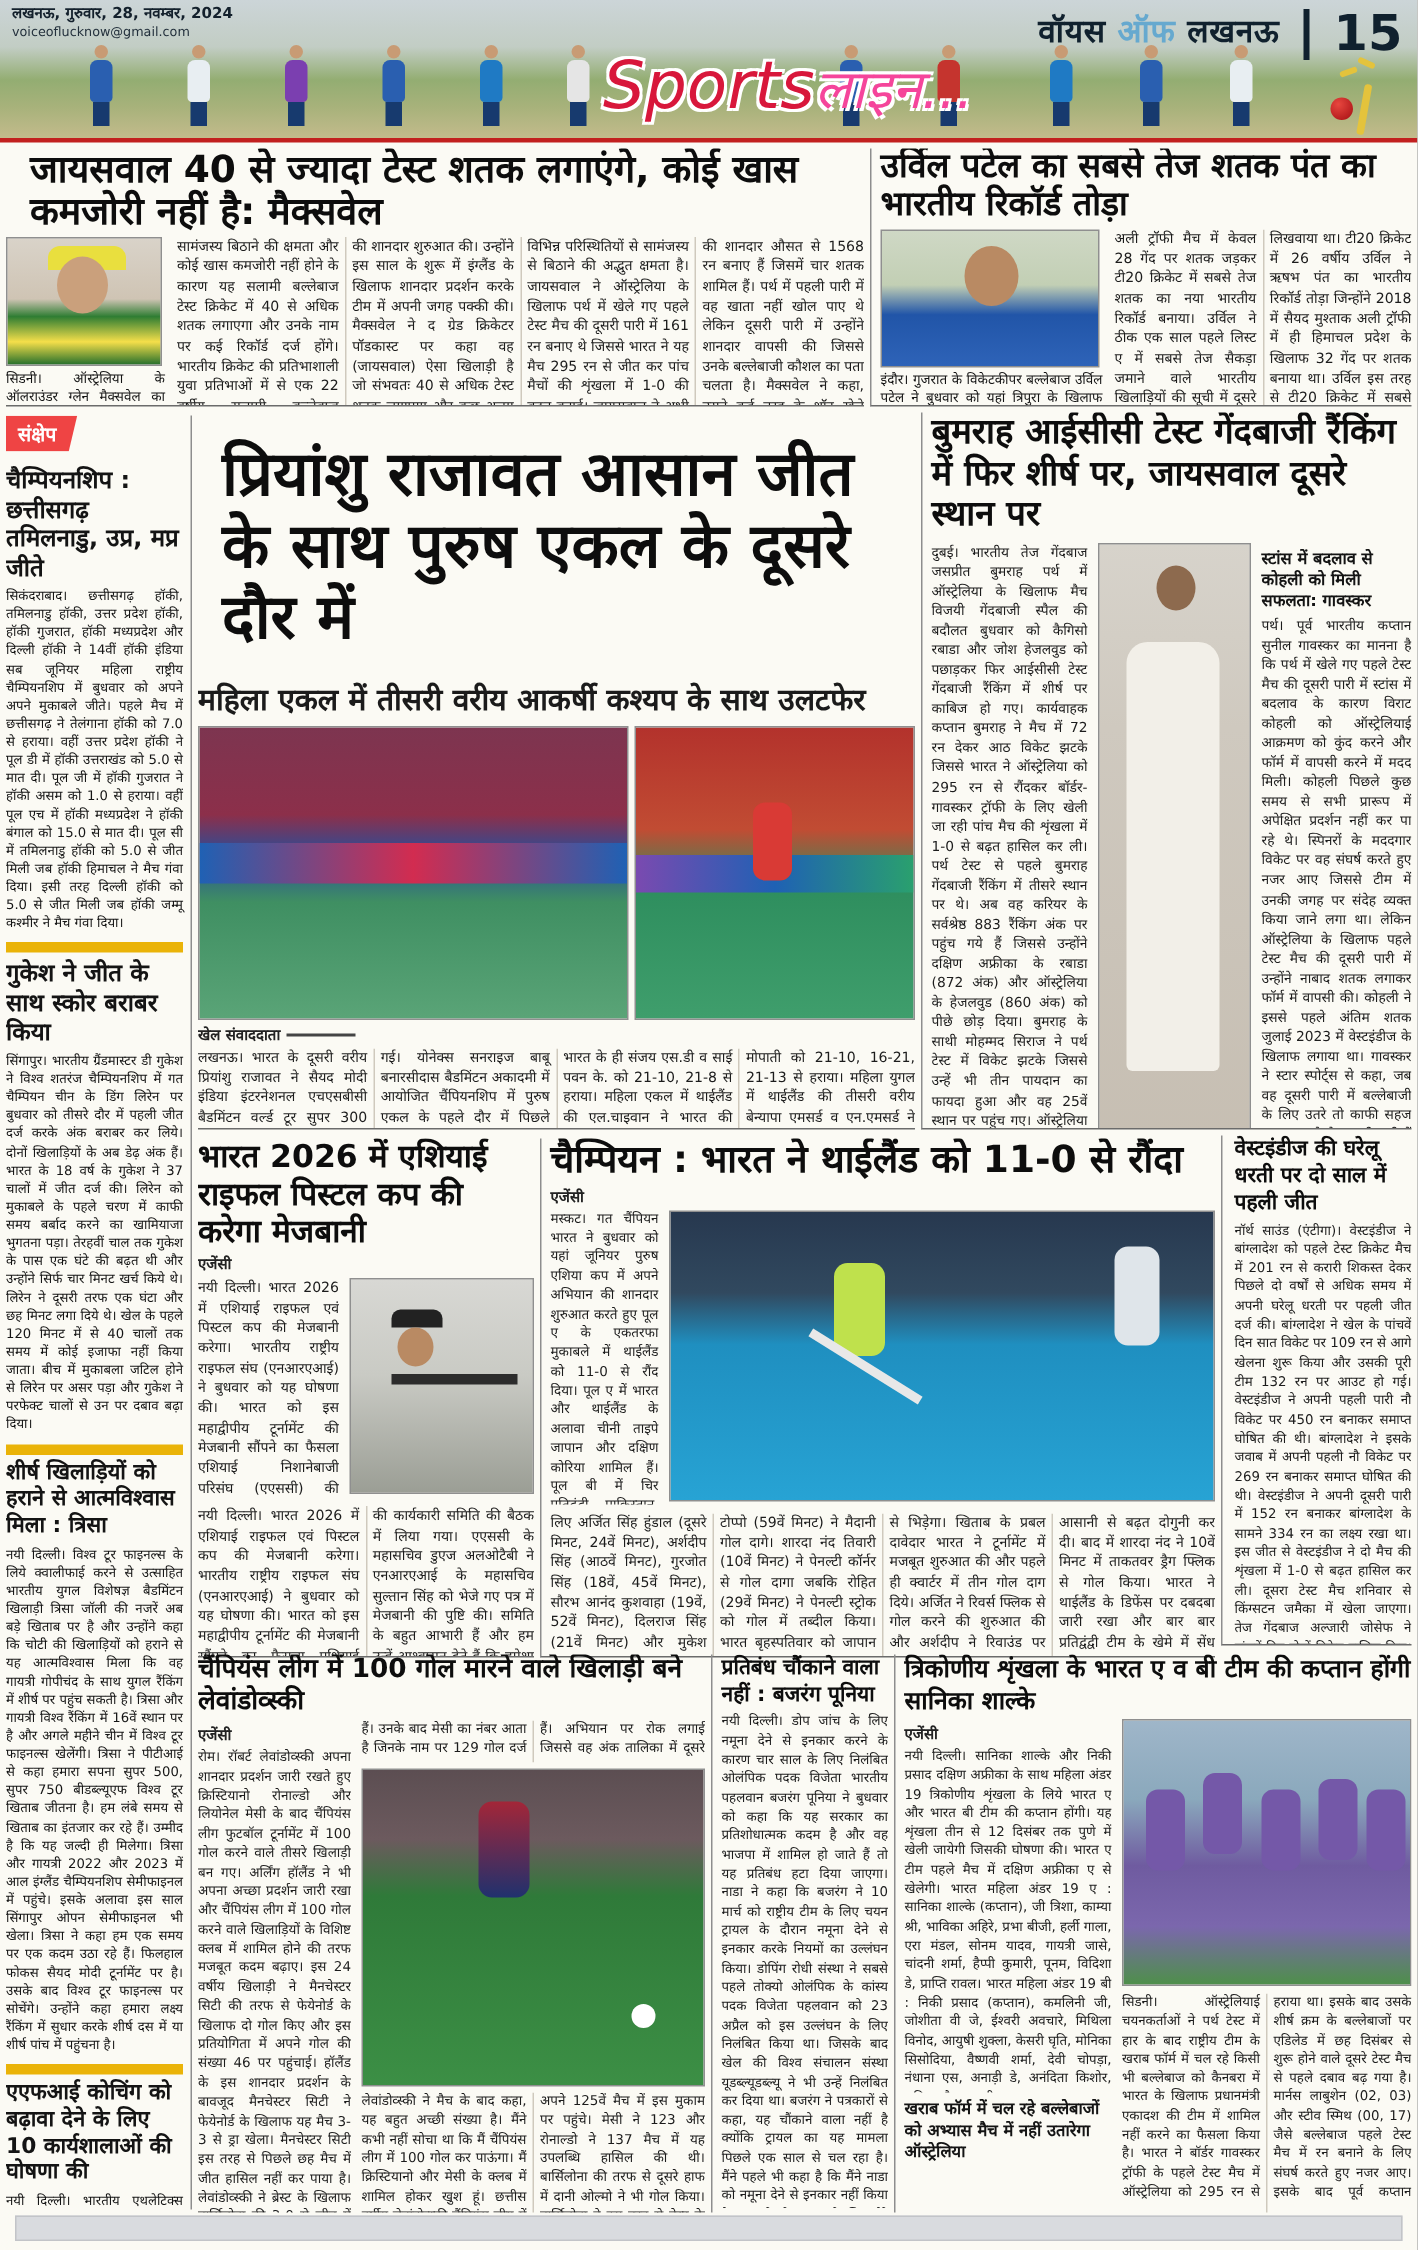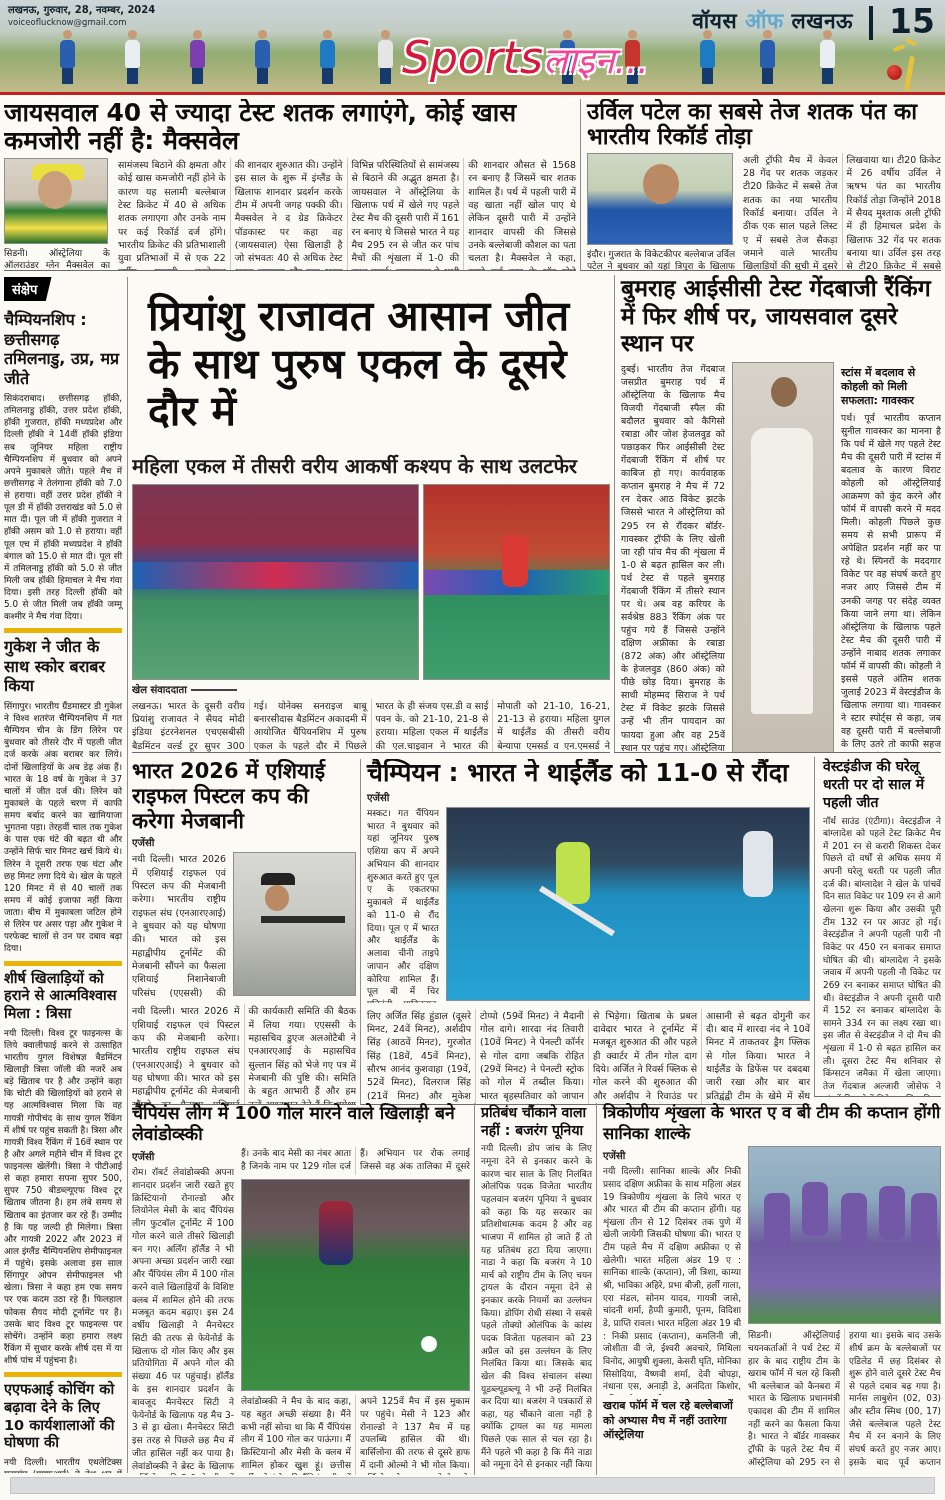--- a/index.html
+++ b/index.html
@@ -71,35 +71,35 @@
   .p-hockey{background:linear-gradient(180deg,#27384f 0%,#31495f 28%,#1f8fc0 46%,#27a3d4 100%);}
   .p-hockey .pl{position:absolute;left:30%;top:18%;width:34px;height:62px;background:#bfe14c;border-radius:9px;}
   .p-hockey .pl2{position:absolute;right:10%;top:12%;width:30px;height:66px;background:#dfe5ea;border-radius:9px;}
   .p-hockey .st{position:absolute;left:24%;top:52%;width:86px;height:6px;background:#e8e8e8;transform:rotate(32deg);}
   .p-foot{background:linear-gradient(180deg,#5c4e52 0%,#6c5a5e 22%,#2f7a39 40%,#3c8f45 100%);}
   .p-foot .pl{position:absolute;left:34%;top:10%;width:34px;height:64px;background:linear-gradient(180deg,#a32638 0%,#20316e 100%);border-radius:9px;}
   .p-foot .ball{position:absolute;right:14%;bottom:18%;width:16px;height:16px;border-radius:50%;background:#fff;}
   .p-team{background:linear-gradient(180deg,#9fb6c9 0%,#8aa8bc 30%,#6f5ba0 55%,#7b67ad 78%,#4e8f4a 100%);}
   .p-team .pl{position:absolute;top:26%;width:26px;height:54px;background:#7458a8;border-radius:8px;}
   
-  .hA{font-size:25px;line-height:1.1;margin:0 0 4px;}
+  .hA{font-size:25px;line-height:1.1;margin:0 16px 4px;}
   .hB{font-size:22.5px;line-height:1.1;margin:0 0 4px;}
   .hBad{font-size:41px;line-height:1.16;margin:16px;}
   .subBad{font-size:20px;font-weight:600;color:#1b1b1b;margin:4px 0 5px;}
   .hBum{font-size:23px;line-height:1.2;margin:0 0 4px;}
   .hMid{font-size:21px;line-height:1.18;margin:0 0 2px;}
   .hHoc{font-size:25px;line-height:1.15;margin:0 0 2px;}
   .hSmall{font-size:14px;line-height:1.3;margin:0 0 3px;}
   .hLewa{font-size:17.5px;line-height:1.2;margin:0 0 2px;}
   .hSan{font-size:16.5px;line-height:1.25;margin:0 0 2px;}
   .subh{font-size:11px;font-weight:700;line-height:1.3;margin:4px 0 2px;}
   
-  .side-label{display:inline-block;background:#000000;color:#fff;font-size:13px;font-weight:700;
+  .side-label{display:inline-block;background:#ef4444;color:#fff;font-size:13px;font-weight:700;
               padding:3px 14px 3px 8px;clip-path:polygon(0 0,100% 0,88% 100%,0 100%);margin-bottom:5px;}
-  .side-item{border-bottom:5px solid #eab308;padding:4px 0 6px;}
+  .side-item{border-bottom:7px solid #eab308;padding:4px 0 6px;}
   .side-item:last-child{border-bottom:none;}
   .side-h{font-size:14.5px;font-weight:700;line-height:1.22;margin:0 0 4px;}
   .side-h.big{font-size:16px;}
   .side-b{font-size:8.8px;line-height:1.38;text-align:justify;}
   .footer-bar{position:absolute;left:10px;right:10px;bottom:6px;height:15px;background:#d9dbdf;border:1px solid #c2c4c8;}
 </style>
 </head>
 <body>
 
 <div class="sheet">

